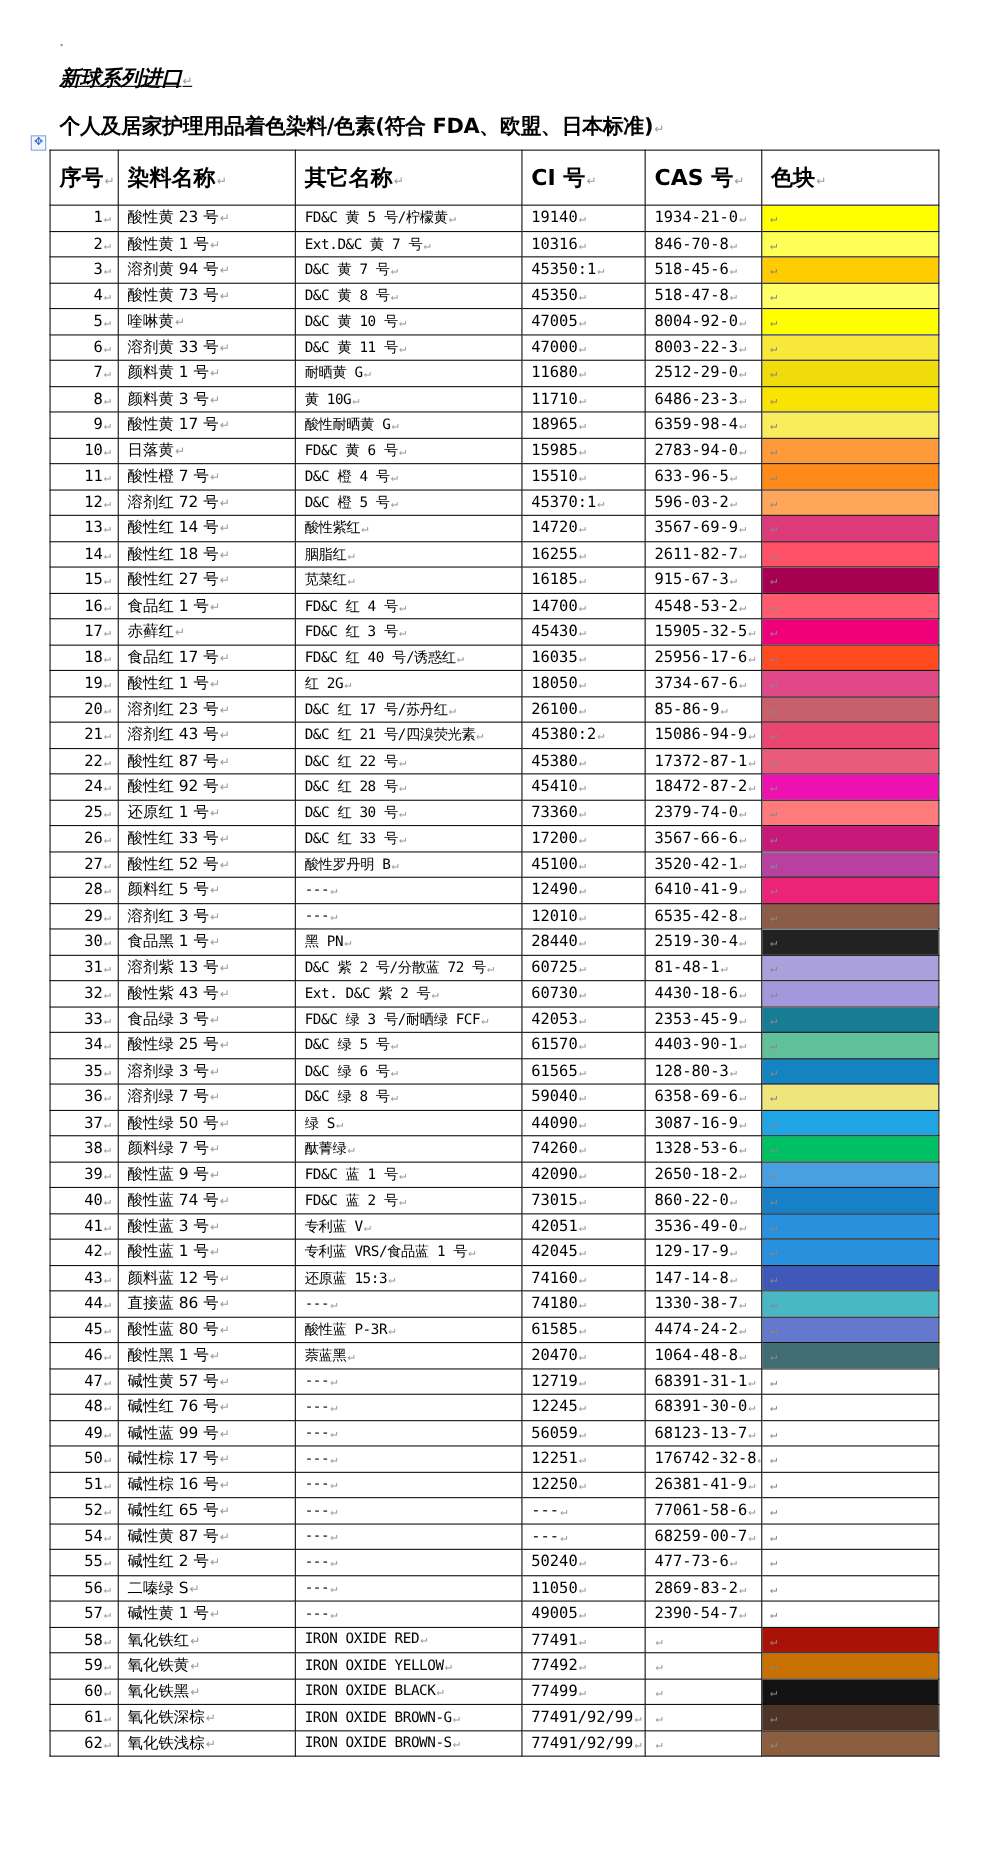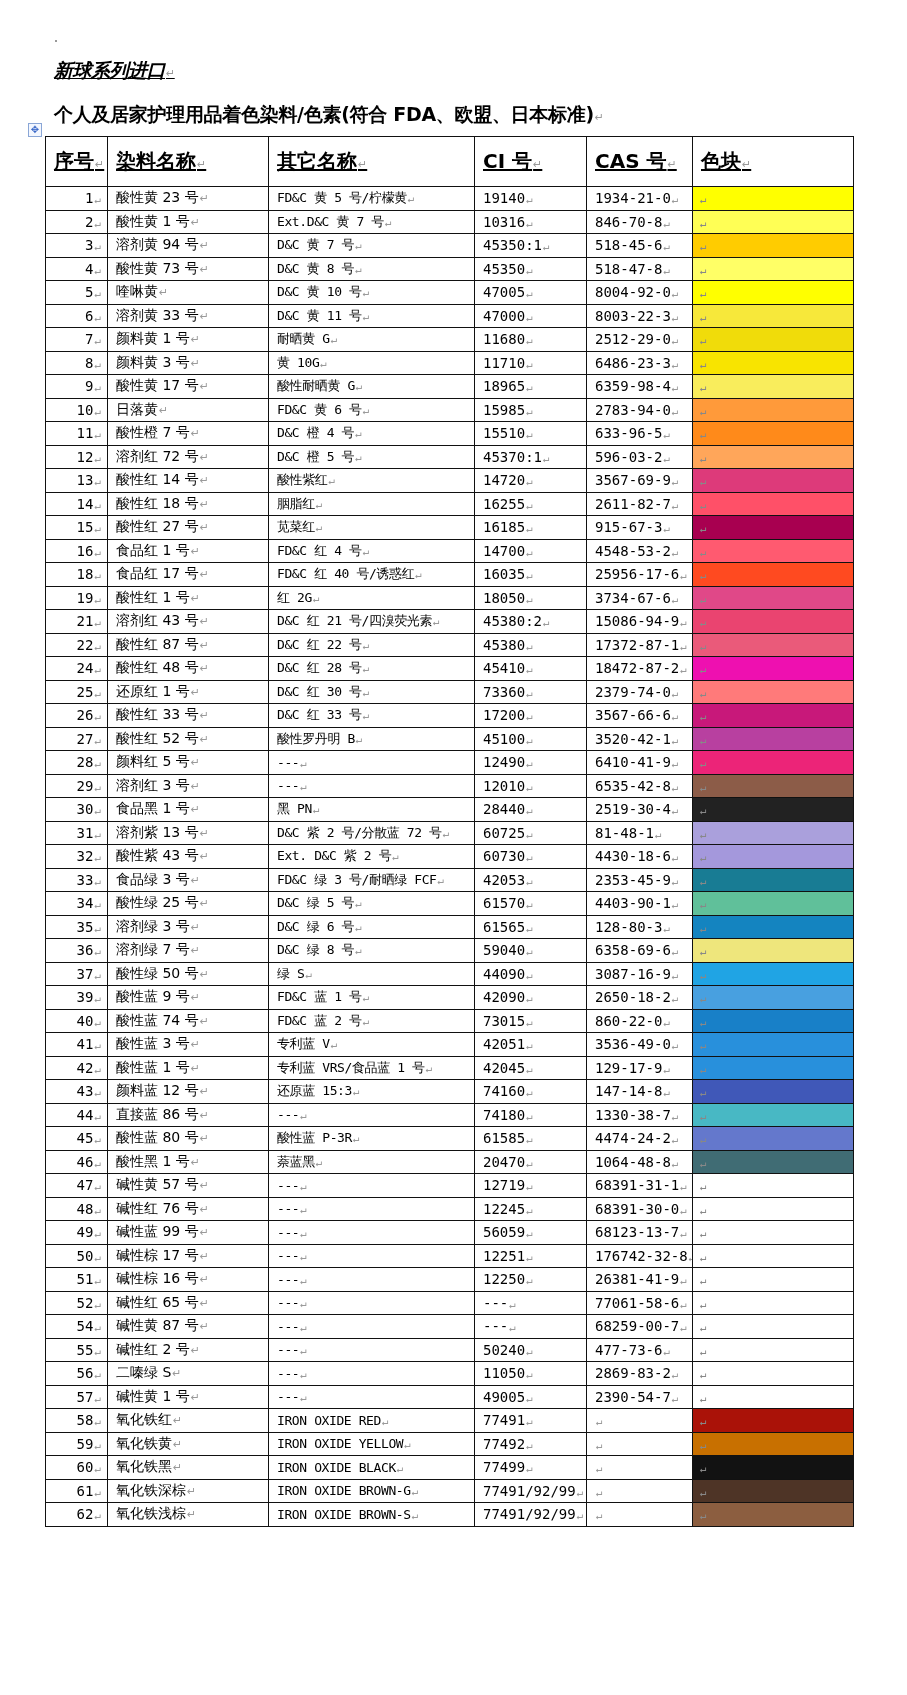--- a/index.html
+++ b/index.html
@@ -4,21 +4,21 @@
 <style>
   html, body { margin: 0; padding: 0; background: #ffffff; }
   body { width: 907px; height: 1695px; position: relative; overflow: hidden; font-family: "DejaVu Sans", sans-serif; color: #000; }
   .dot { position: absolute; left: 55px; top: 40px; width: 2px; height: 2px; background: #999; }
   .series-title { position: absolute; left: 54px; top: 58px; font-size: 19px; font-weight: bold; font-style: italic; text-decoration: underline; letter-spacing: -0.5px; font-family: "DejaVu Sans", sans-serif; text-align: right; }
   .doc-title { position: absolute; left: 54px; top: 102px; font-size: 19px; font-weight: bold; font-family: "DejaVu Sans", sans-serif; letter-spacing: -0.3px; }
   .pm { color: #9a9a9a; font-size: 11px; font-weight: normal; font-style: normal; margin-left: 1px; }
   .move-handle { position: absolute; left: 28px; top: 123px; width: 12px; height: 12px; border: 1px solid #8aa6d6; background: #f3f7ff; color: #3a68c8; font-size: 10px; line-height: 12px; text-align: center; }
   table.dyes { position: absolute; left: 45px; top: 136px; border-collapse: collapse; table-layout: fixed; width: 808px; }
   table.dyes td, table.dyes th { border: 1.5px solid #111; padding: 0 0 0 8px; height: 22.5px; font-size: 14px; font-family: "DejaVu Sans Mono", "Liberation Mono", monospace; white-space: nowrap; overflow: hidden; text-align: left; vertical-align: middle; }
-  table.dyes th { height: 49px; font-family: "DejaVu Sans", sans-serif; font-size: 20px; font-weight: bold; text-decoration: underline; }
+  table.dyes th { height: 49px; font-family: "DejaVu Sans", sans-serif; font-size: 20px; font-weight: bold; }
   table.dyes td.no { text-align: right; padding: 0 6px 0 0; }
   table.dyes td.name { font-family: "DejaVu Sans", sans-serif; font-size: 14px; }
   table.dyes td.other { font-size: 13px; letter-spacing: -0.4px; }
   table.dyes td.swatch { padding-left: 6px; }
   table.dyes td.swatch .pm { color: #888; }
   col.c-no { width: 62px; } col.c-name { width: 161px; } col.c-other { width: 206px; }
   col.c-ci { width: 112px; } col.c-cas { width: 106px; } col.c-sw { width: 161px; }
 </style>
 </head>
 <body>
@@ -173,54 +173,70 @@
       </tr>
       <tr>
         <td class="no"><span>16</span><span class="pm">↵</span></td>
         <td class="name"><span>食品红 1 号</span><span class="pm">↵</span></td>
         <td class="other"><span>FD&amp;C 红 4 号</span><span class="pm">↵</span></td>
         <td><span>14700</span><span class="pm">↵</span></td>
         <td><span>4548-53-2</span><span class="pm">↵</span></td>
         <td class="swatch" style="background: rgb(255, 90, 112);"><span class="pm">↵</span></td>
       </tr>
       <tr>
+        <td class="no"><span>17</span><span class="pm">↵</span></td>
+        <td class="name"><span>赤藓红</span><span class="pm">↵</span></td>
+        <td class="other"><span>FD&amp;C 红 3 号</span><span class="pm">↵</span></td>
+        <td><span>45430</span><span class="pm">↵</span></td>
+        <td><span>15905-32-5</span><span class="pm">↵</span></td>
+        <td class="swatch" style="background: rgb(240, 0, 120);"><span class="pm">↵</span></td>
+      </tr>
+      <tr>
         <td class="no"><span>18</span><span class="pm">↵</span></td>
         <td class="name"><span>食品红 17 号</span><span class="pm">↵</span></td>
         <td class="other"><span>FD&amp;C 红 40 号/诱惑红</span><span class="pm">↵</span></td>
         <td><span>16035</span><span class="pm">↵</span></td>
         <td><span>25956-17-6</span><span class="pm">↵</span></td>
         <td class="swatch" style="background: rgb(255, 74, 32);"><span class="pm">↵</span></td>
       </tr>
       <tr>
         <td class="no"><span>19</span><span class="pm">↵</span></td>
         <td class="name"><span>酸性红 1 号</span><span class="pm">↵</span></td>
         <td class="other"><span>红 2G</span><span class="pm">↵</span></td>
         <td><span>18050</span><span class="pm">↵</span></td>
         <td><span>3734-67-6</span><span class="pm">↵</span></td>
         <td class="swatch" style="background: rgb(224, 72, 136);"><span class="pm">↵</span></td>
       </tr>
       <tr>
+        <td class="no"><span>20</span><span class="pm">↵</span></td>
+        <td class="name"><span>溶剂红 23 号</span><span class="pm">↵</span></td>
+        <td class="other"><span>D&amp;C 红 17 号/苏丹红</span><span class="pm">↵</span></td>
+        <td><span>26100</span><span class="pm">↵</span></td>
+        <td><span>85-86-9</span><span class="pm">↵</span></td>
+        <td class="swatch" style="background: rgb(200, 96, 108);"><span class="pm">↵</span></td>
+      </tr>
+      <tr>
         <td class="no"><span>21</span><span class="pm">↵</span></td>
         <td class="name"><span>溶剂红 43 号</span><span class="pm">↵</span></td>
         <td class="other"><span>D&amp;C 红 21 号/四溴荧光素</span><span class="pm">↵</span></td>
         <td><span>45380:2</span><span class="pm">↵</span></td>
         <td><span>15086-94-9</span><span class="pm">↵</span></td>
         <td class="swatch" style="background: rgb(234, 68, 112);"><span class="pm">↵</span></td>
       </tr>
       <tr>
         <td class="no"><span>22</span><span class="pm">↵</span></td>
         <td class="name"><span>酸性红 87 号</span><span class="pm">↵</span></td>
         <td class="other"><span>D&amp;C 红 22 号</span><span class="pm">↵</span></td>
         <td><span>45380</span><span class="pm">↵</span></td>
         <td><span>17372-87-1</span><span class="pm">↵</span></td>
         <td class="swatch" style="background: rgb(234, 90, 122);"><span class="pm">↵</span></td>
       </tr>
       <tr>
         <td class="no"><span>24</span><span class="pm">↵</span></td>
-        <td class="name"><span>酸性红 48 号</span><span class="pm">↵</span></td>
+        <td class="name"><span>酸性红 92 号</span><span class="pm">↵</span></td>
         <td class="other"><span>D&amp;C 红 28 号</span><span class="pm">↵</span></td>
         <td><span>45410</span><span class="pm">↵</span></td>
         <td><span>18472-87-2</span><span class="pm">↵</span></td>
         <td class="swatch" style="background: rgb(238, 16, 176);"><span class="pm">↵</span></td>
       </tr>
       <tr>
         <td class="no"><span>25</span><span class="pm">↵</span></td>
         <td class="name"><span>还原红 1 号</span><span class="pm">↵</span></td>
         <td class="other"><span>D&amp;C 红 30 号</span><span class="pm">↵</span></td>
         <td><span>73360</span><span class="pm">↵</span></td>
@@ -317,20 +333,28 @@
       </tr>
       <tr>
         <td class="no"><span>37</span><span class="pm">↵</span></td>
         <td class="name"><span>酸性绿 50 号</span><span class="pm">↵</span></td>
         <td class="other"><span>绿 S</span><span class="pm">↵</span></td>
         <td><span>44090</span><span class="pm">↵</span></td>
         <td><span>3087-16-9</span><span class="pm">↵</span></td>
         <td class="swatch" style="background: rgb(32, 164, 228);"><span class="pm">↵</span></td>
       </tr>
       <tr>
+        <td class="no"><span>38</span><span class="pm">↵</span></td>
+        <td class="name"><span>颜料绿 7 号</span><span class="pm">↵</span></td>
+        <td class="other"><span>酞菁绿</span><span class="pm">↵</span></td>
+        <td><span>74260</span><span class="pm">↵</span></td>
+        <td><span>1328-53-6</span><span class="pm">↵</span></td>
+        <td class="swatch" style="background: rgb(0, 192, 100);"><span class="pm">↵</span></td>
+      </tr>
+      <tr>
         <td class="no"><span>39</span><span class="pm">↵</span></td>
         <td class="name"><span>酸性蓝 9 号</span><span class="pm">↵</span></td>
         <td class="other"><span>FD&amp;C 蓝 1 号</span><span class="pm">↵</span></td>
         <td><span>42090</span><span class="pm">↵</span></td>
         <td><span>2650-18-2</span><span class="pm">↵</span></td>
         <td class="swatch" style="background: rgb(72, 160, 224);"><span class="pm">↵</span></td>
       </tr>
       <tr>
         <td class="no"><span>40</span><span class="pm">↵</span></td>
         <td class="name"><span>酸性蓝 74 号</span><span class="pm">↵</span></td>

